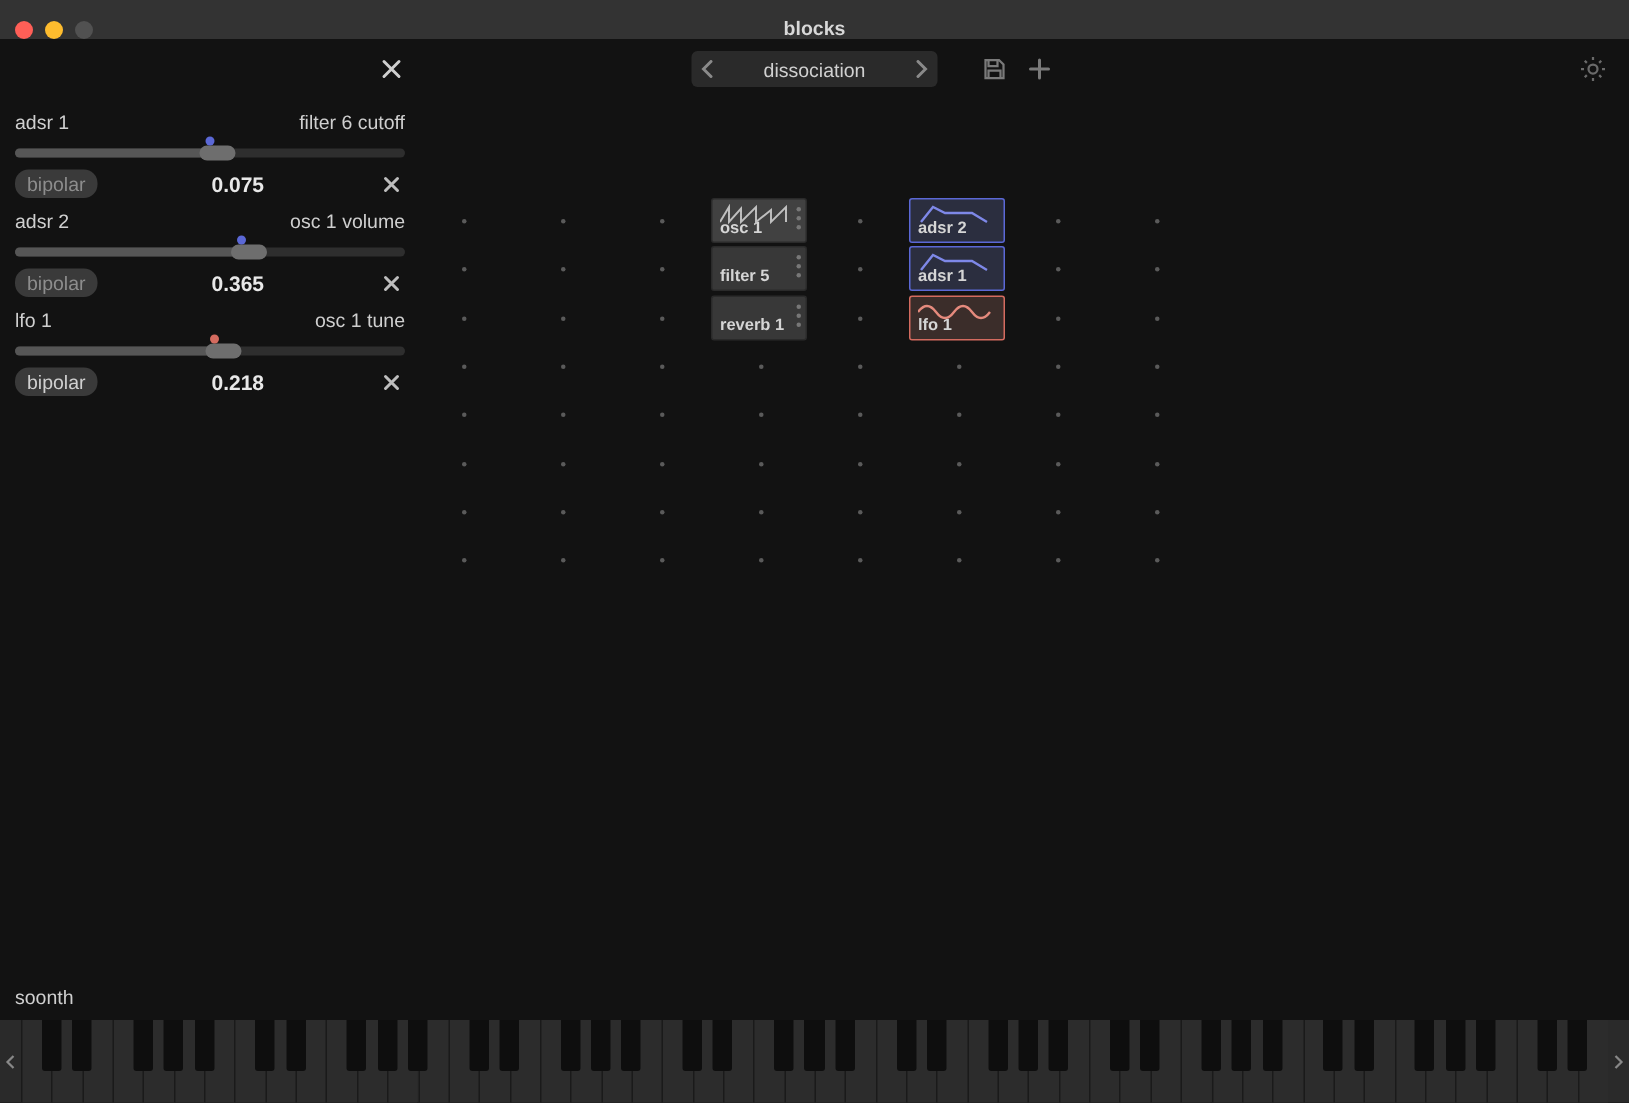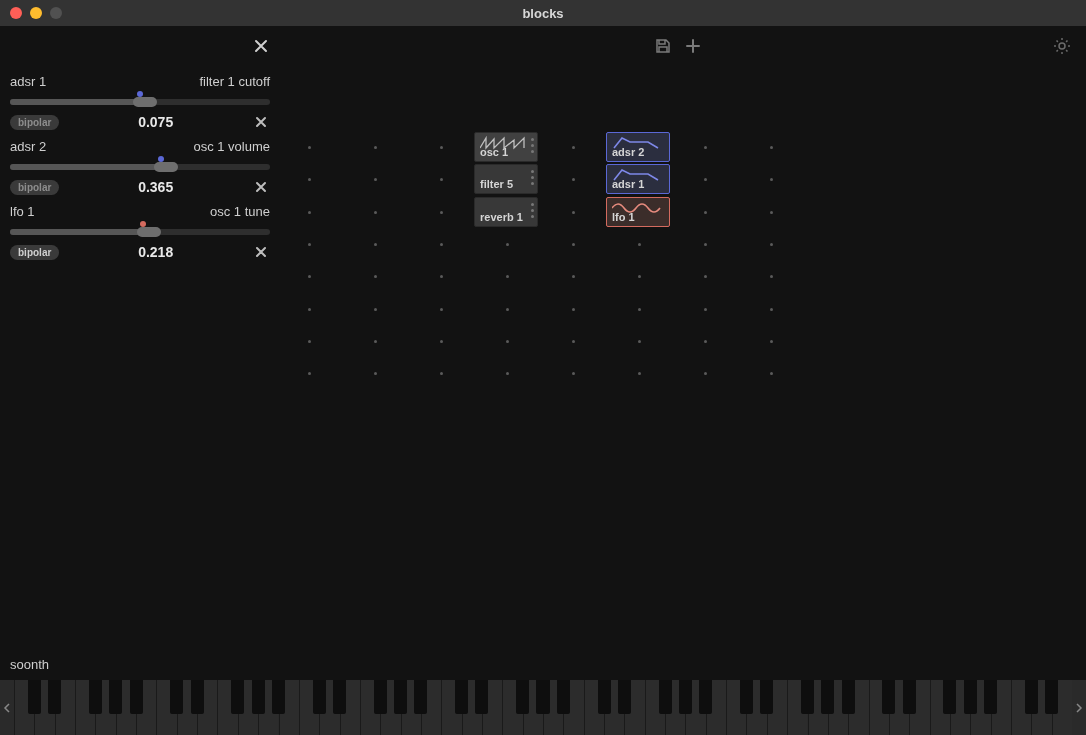--- a/index.html
+++ b/index.html
@@ -16,21 +16,21 @@
     --block-h:#414141;
     --slot:#4a4a4a;
     --badge:#3a3a3a;
     --adsr:#5b68d6;
     --lfo:#d46b5f;
   }
   *{box-sizing:border-box;font-family:-apple-system,BlinkMacSystemFont,"Segoe UI",Arial,sans-serif;}
   html,body{margin:0;padding:0;width:1086px;height:735px;background:var(--bg-dark);color:var(--text);overflow:hidden;}
 
   
-  .titlebar{height:26px;background:var(--titlebar);display:flex;align-items:center;position:relative;}
+  .titlebar{height:26px;background:var(--titlebar);display:flex;align-items:flex-end;position:relative;}
   .traffic{display:flex;gap:8px;padding-left:10px;}
   .tl{width:12px;height:12px;border-radius:50%;}
   .tl.red{background:#ff5f57;}
   .tl.yellow{background:#febc2e;}
   .tl.green{background:#515151;}
   .title{position:absolute;left:0;right:0;text-align:center;font-size:13px;color:#d8d8d8;font-weight:600;pointer-events:none;}
 
   
   .toolbar{height:40px;background:var(--bg);display:flex;align-items:center;padding:0 14px;position:relative;}
   .sidebar-close{width:22px;height:22px;display:flex;align-items:center;justify-content:center;color:#cfcfcf;position:absolute;left:250px;top:9px;}
@@ -44,21 +44,21 @@
   
   .sidebar{position:absolute;left:0;top:66px;bottom:55px;width:280px;background:var(--bg);padding:4px 10px 10px 10px;}
   .mod{margin-bottom:4px;}
   .mod-header{display:flex;justify-content:space-between;font-size:13px;color:var(--text);padding:4px 0;}
   .slider-wrap{position:relative;height:16px;}
   .slider-track{position:absolute;top:6px;left:0;right:0;height:6px;background:#2e2e2e;border-radius:3px;}
   .slider-fill{position:absolute;top:6px;height:6px;background:#565656;border-radius:3px;}
   .slider-thumb{position:absolute;top:4px;width:24px;height:10px;background:#6e6e6e;border-radius:5px;transform:translateX(-50%);}
   .slider-ind{position:absolute;top:-2px;width:6px;height:6px;border-radius:50%;transform:translateX(-50%);}
   .mod-row{display:flex;align-items:center;justify-content:space-between;margin-top:4px;}
-  .badge{font-size:10px;color:var(--text-dim);background:var(--badge);padding:2px 8px;border-radius:9px;font-weight:bold;}
+  .badge{font-size:13px;color:var(--text-dim);background:var(--badge);padding:2px 8px;border-radius:9px;}
   .badge.on{color:#d0d0d0;}
   .mod-val{font-size:14px;color:#e8e8e8;font-weight:600;}
   .mod-x{width:18px;height:18px;display:flex;align-items:center;justify-content:center;color:#bdbdbd;}
   .brand{position:absolute;bottom:8px;left:10px;font-size:13px;color:var(--text);}
 
   
   .canvas{position:absolute;left:280px;right:0;top:66px;bottom:55px;background:var(--bg);font-weight:bold;}
   .grid-dot{position:absolute;width:3px;height:3px;background:var(--dot);border-radius:50%;}
   .block{position:absolute;width:64px;height:30px;background:var(--block);border-radius:2px;display:flex;align-items:flex-end;padding:3px 5px;font-size:11px;color:#d5d5d5;border:1px solid #2a2a2a;}
   .block.h{background:var(--block-h);}
@@ -89,20 +89,33 @@
   <div class="title">blocks</div>
 </div>
 
 <div class="toolbar">
   <div class="sidebar-close">
     <svg width="14" height="14" viewBox="0 0 14 14">
         <path d="M2 2 L12 12 M12 2 L2 12" stroke="#cfcfcf" stroke-width="2" stroke-linecap="round"></path>
       </svg>
   </div>
 
+  <div class="preset">
+    <span class="nav">
+      <svg width="10" height="12" viewBox="0 0 10 12">
+          <path d="M7 1 L2 6 L7 11" stroke="#8a8a8a" stroke-width="2" fill="none" stroke-linecap="round"></path>
+        </svg>
+    </span>
+    <span class="name">dissociation</span>
+    <span class="nav">
+      <svg width="10" height="12" viewBox="0 0 10 12">
+          <path d="M3 1 L8 6 L3 11" stroke="#8a8a8a" stroke-width="2" fill="none" stroke-linecap="round"></path>
+        </svg>
+    </span>
+  </div>
 
   <div class="tool-right">
     <span>
       <svg width="16" height="16" viewBox="0 0 16 16">
           <path d="M2 2 h9 l3 3 v9 h-12 z M4 2 v4 h6 v-4 M4 14 v-5 h8 v5" stroke="#7a7a7a" stroke-width="1.5" fill="none"></path>
         </svg>
     </span>
     <span>
       <svg width="16" height="16" viewBox="0 0 16 16">
           <path d="M8 2 v12 M2 8 h12" stroke="#7a7a7a" stroke-width="2" stroke-linecap="round"></path>
@@ -116,21 +129,21 @@
         <path d="M9 1 v2 M9 15 v2 M1 9 h2 M15 9 h2 M3.5 3.5 l1.4 1.4 M13.1 13.1 l1.4 1.4 M14.5 3.5 l-1.4 1.4 M4.9 13.1 l-1.4 1.4" stroke="#6a6a6a" stroke-width="1.5"></path>
       </svg>
   </div>
 </div>
 
 <div class="sidebar">
   <div id="mods">
       <div class="mod">
     <div class="mod-header">
       <span>adsr 1</span>
-      <span>filter 1 cutoff</span>
+      <span>filter 6 cutoff</span>
     </div>
     <div class="slider-wrap">
       <div class="slider-track"></div>
       <div class="slider-fill" style="left:0%;width:52%"></div>
       <div class="slider-thumb" style="left:52%"></div>
       <div class="slider-ind" style="left:50%;background:#5b68d6"></div>
     </div>
     <div class="mod-row">
       <span class="badge ">bipolar</span>
       <span class="mod-val">0.075</span>

